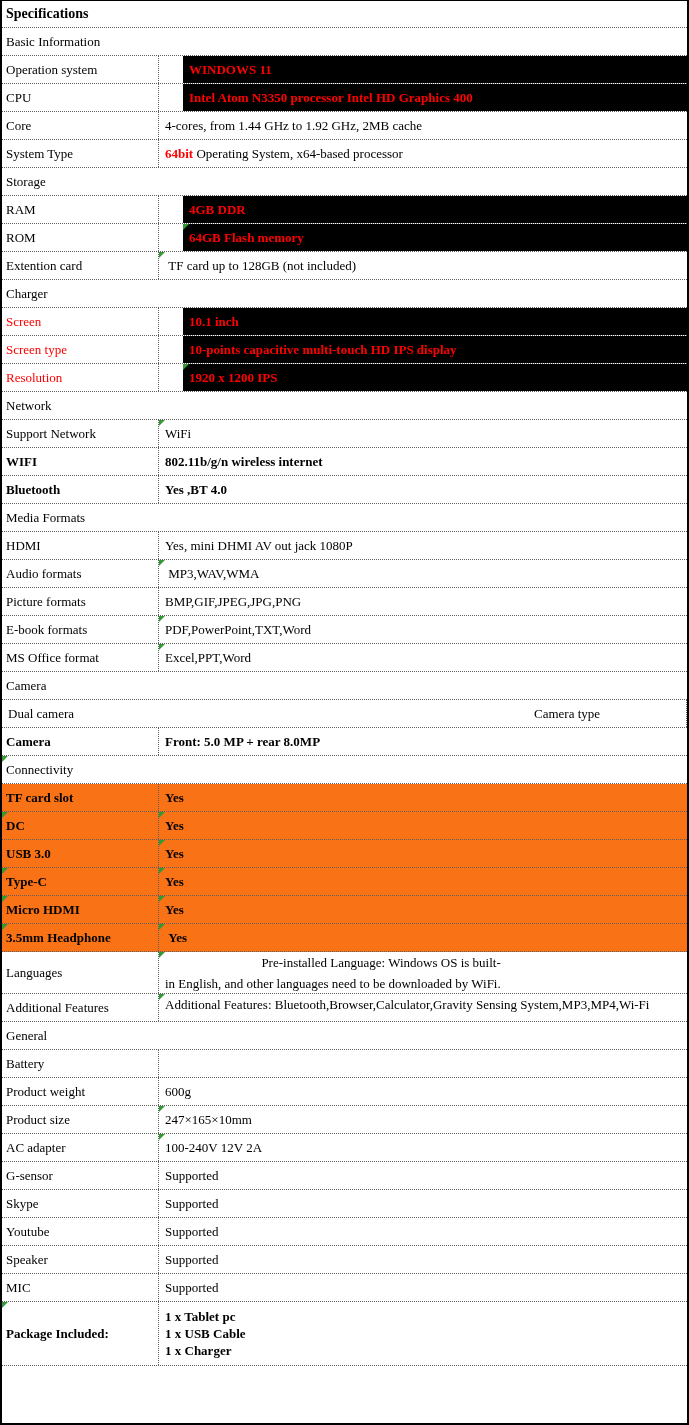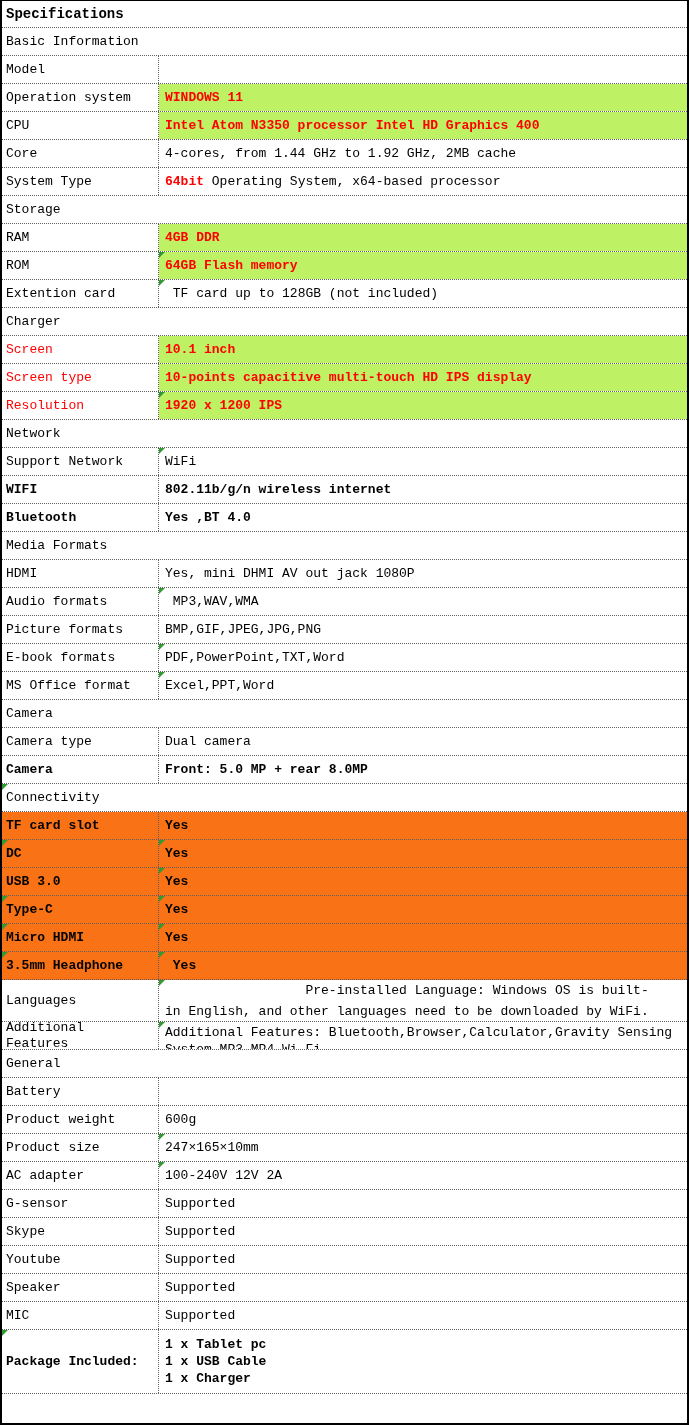--- a/index.html
+++ b/index.html
@@ -1,39 +1,39 @@
 <!DOCTYPE html>
 <html><head>
 <meta charset="utf-8">
 <style>
   html, body { margin:0; padding:0; background:#ffffff; }
   .page {
     width:689px; height:1425px; position:relative; overflow:hidden;
-    font-family:Liberation Mono, monospace; background:#ffffff;
+    font-family:Liberation Serif, serif; background:#ffffff;
   }
   .spec-table {
     box-sizing:border-box; width:689px; height:1425px;
     border:2px solid #000; border-top-width:1px; background:#fff;
   }
   .row {
     display:flex; box-sizing:border-box; height:28px;
     border-bottom:1px dotted #5f5f5f; background:#fff;
   }
   .row.title-row { height:27px; }
   .row.bg-yellow { background:#f97316; }
   .cell {
     position:relative; box-sizing:border-box; overflow:hidden;
     display:flex; align-items:center;
     font-size:13px; color:#000; padding:0 4px;
   }
   .cell span { white-space:pre-wrap; line-height:16px; }
   .cell.label { flex:0 0 157px; border-right:1px dotted #5f5f5f; }
   .cell.value { flex:1 1 auto; padding-left:6px; }
   .cell.full  { flex:1 1 auto; }
-  .cell.vbg-yellow { background:#bef264; }
+  .cell.vbg-yellow { background:#000000;margin-left:24px; }
   .cell.v-top { align-items:flex-start; }
   .cell.v-top span { padding-top:2px; }
   .title-row .cell { font-weight:bold; font-size:14px; }
   .t-bold { font-weight:bold; }
   .t-red { color:#ff0000; }
   .t-redbold { color:#ff0000; font-weight:bold; }
   .tri {
     position:absolute; top:0; left:0; width:0; height:0;
     border-top:6px solid #339933; border-right:6px solid transparent;
   }
@@ -49,28 +49,20 @@
       </div>
     </div>
     <div id="rows">
         <div class="row">
           <div class="cell full">
             <span>Basic Information</span>
           </div>
         </div>
         <div class="row">
           <div class="cell label">
-            <span class="">Model</span>
-          </div>
-          <div class="cell value">
-            <span class=""></span>
-          </div>
-        </div>
-        <div class="row">
-          <div class="cell label">
             <span class="">Operation system</span>
           </div>
           <div class="cell value vbg-yellow">
             <span class="t-redbold">WINDOWS 11</span>
           </div>
         </div>
         <div class="row">
           <div class="cell label">
             <span class="">CPU</span>
           </div>
@@ -233,25 +225,25 @@
             <span class="tri"></span>
             <span class="">Excel,PPT,Word</span>
           </div>
         </div>
         <div class="row">
           <div class="cell full">
             <span>Camera</span>
           </div>
         </div>
         <div class="row">
+          <div class="cell value">
+            <span class="">Dual camera</span>
+          </div>
           <div class="cell label">
             <span class="">Camera type</span>
-          </div>
-          <div class="cell value">
-            <span class="">Dual camera</span>
           </div>
         </div>
         <div class="row">
           <div class="cell label">
             <span class="t-bold">Camera</span>
           </div>
           <div class="cell value">
             <span class="t-bold">Front: 5.0 MP + rear 8.0MP</span>
           </div>
         </div>

